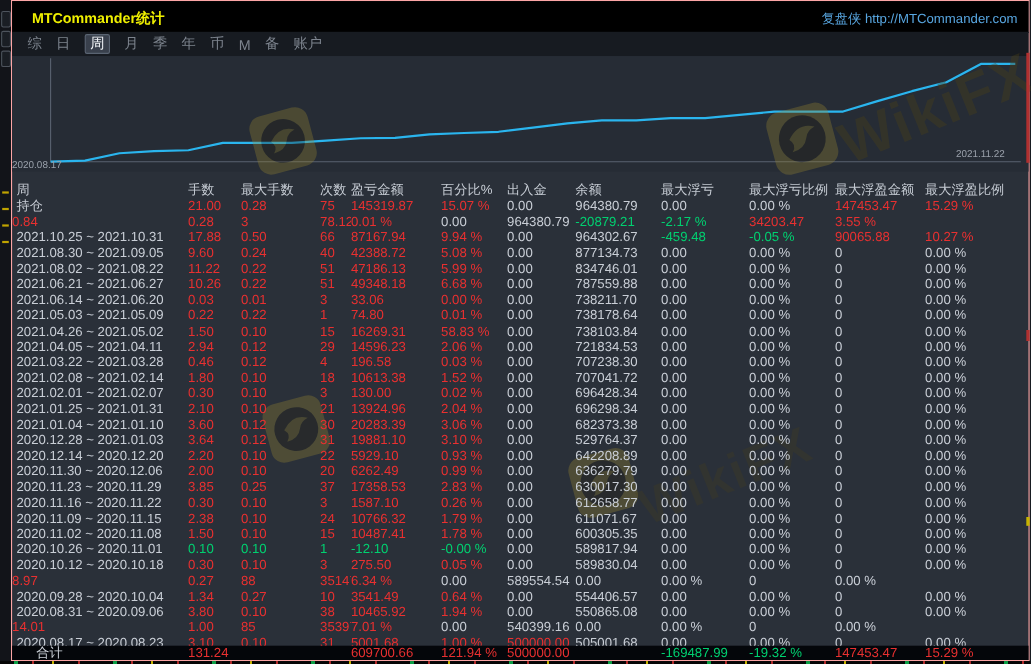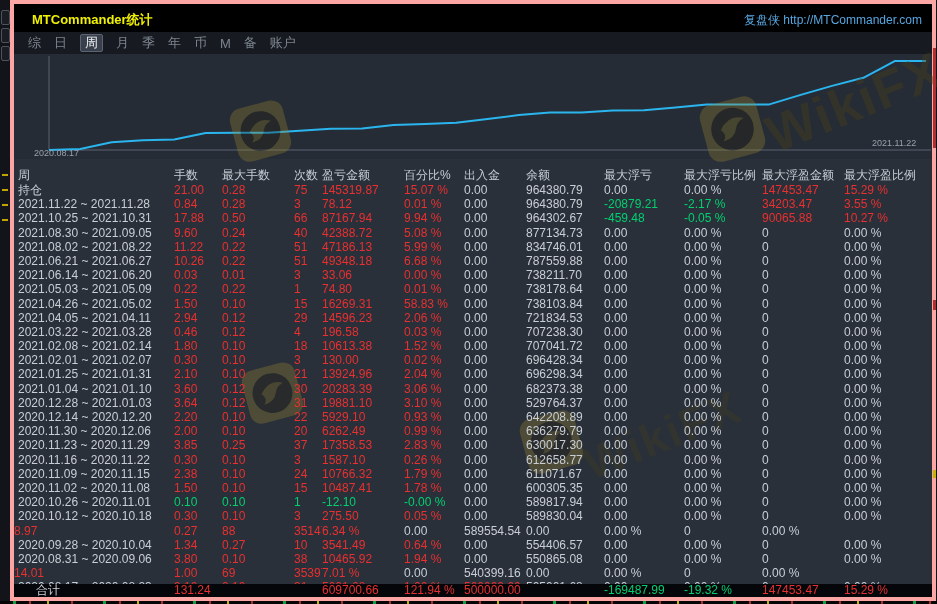--- a/index.html
+++ b/index.html
@@ -4,32 +4,32 @@
 <style>
   html,body{margin:0;padding:0;}
   body{width:937px;height:604px;background:#101318;overflow:hidden;position:relative;
        font-family:"Liberation Sans","DejaVu Sans",sans-serif;-webkit-font-smoothing:antialiased;}
   .abs{position:absolute;}
   
   #left-strip{left:0;top:0;width:10px;height:604px;background:#121419;}
   .ghost-btn{left:1px;width:7px;height:13px;border:1px solid #4d535c;border-radius:2px;background:#1a1e24;}
   .ydash{left:2px;width:6px;height:2px;background:#c0a400;}
   
-  #win{left:10px;top:0;width:926px;height:601px;background:#2a3039;border:4px solid #fca5a5;box-sizing:border-box;}
+  #win{left:10px;top:0;width:926px;height:601px;background:#2a3039;border:1px solid #fca5a5;box-sizing:border-box;}
   #titlebar{left:0;top:0;right:0;height:28px;background:#000;border-bottom:1px solid #23272e;}
   #title{left:18px;top:7px;color:#f0f000;font-weight:bold;font-size:13px;}
   #brand{right:10px;top:8px;color:#58a6e0;font-size:12px;margin-left:37px;}
   #menubar{left:0;top:28px;right:0;height:22px;background:#171b21;display:flex;align-items:center;gap:13px;padding-left:14px;}
   .mi{color:#7d848e;font-size:13px;cursor:default;}
   .mi.active{color:#eef1f4;background:#39404c;border:1px solid #5a6472;border-radius:2px;padding:0 4px;line-height:16px;}
   
   #chart{left:0;top:50px;right:0;height:105px;background:#262c35;}
   #chart svg{position:absolute;left:0;top:0;}
   .axis-label{color:#9aa1ab;font-size:9px;}
-  #xlabel-start{left:20px;top:94px;}
+  #xlabel-start{left:0;top:94px;}
   #xlabel-end{left:858px;top:84px;}
   
   .wm{opacity:.32;pointer-events:none;}
   .wm-text{color:#4a4018;font-weight:bold;font-size:52px;letter-spacing:2px;transform:rotate(-22deg);opacity:.38;pointer-events:none;}
   
   #table{left:0;top:155px;right:0;bottom:0;padding-top:8px;}
   .trow{display:grid;grid-template-columns:160px 48px 72px 28px 82px 60px 62px 78px 80px 78px 82px 1fr;
         height:14.2px;line-height:14.2px;font-size:12px;white-space:nowrap;}
   .trow>span{overflow:hidden;}
   .trow .p{padding-left:4px;color:#c9ced6;}
@@ -142,21 +142,20 @@
           <span class="r">145319.87</span>
           <span class="r">15.07 %</span>
           <span class="w">0.00</span>
           <span class="w">964380.79</span>
           <span class="w">0.00</span>
           <span class="w">0.00 %</span>
           <span class="r">147453.47</span>
           <span class="r">15.29 %</span>
         </div>
         <div class="trow">
-          <span class="p">2021.11.22 ~ 2021.11.28</span>
           <span class="r">0.84</span>
           <span class="r">0.28</span>
           <span class="r">3</span>
           <span class="r">78.12</span>
           <span class="r">0.01 %</span>
           <span class="w">0.00</span>
           <span class="w">964380.79</span>
           <span class="g">-20879.21</span>
           <span class="g">-2.17 %</span>
           <span class="r">34203.47</span>
@@ -507,21 +506,21 @@
           <span class="w">0.00</span>
           <span class="w">550865.08</span>
           <span class="w">0.00</span>
           <span class="w">0.00 %</span>
           <span class="w">0</span>
           <span class="w">0.00 %</span>
         </div>
         <div class="trow">
           <span class="r">14.01</span>
           <span class="r">1.00</span>
-          <span class="r">69</span>
+          <span class="r">85</span>
           <span class="r">35397.48</span>
           <span class="r">7.01 %</span>
           <span class="w">0.00</span>
           <span class="w">540399.16</span>
           <span class="w">0.00</span>
           <span class="w">0.00 %</span>
           <span class="w">0</span>
           <span class="w">0.00 %</span>
         </div>
         <div class="trow">

